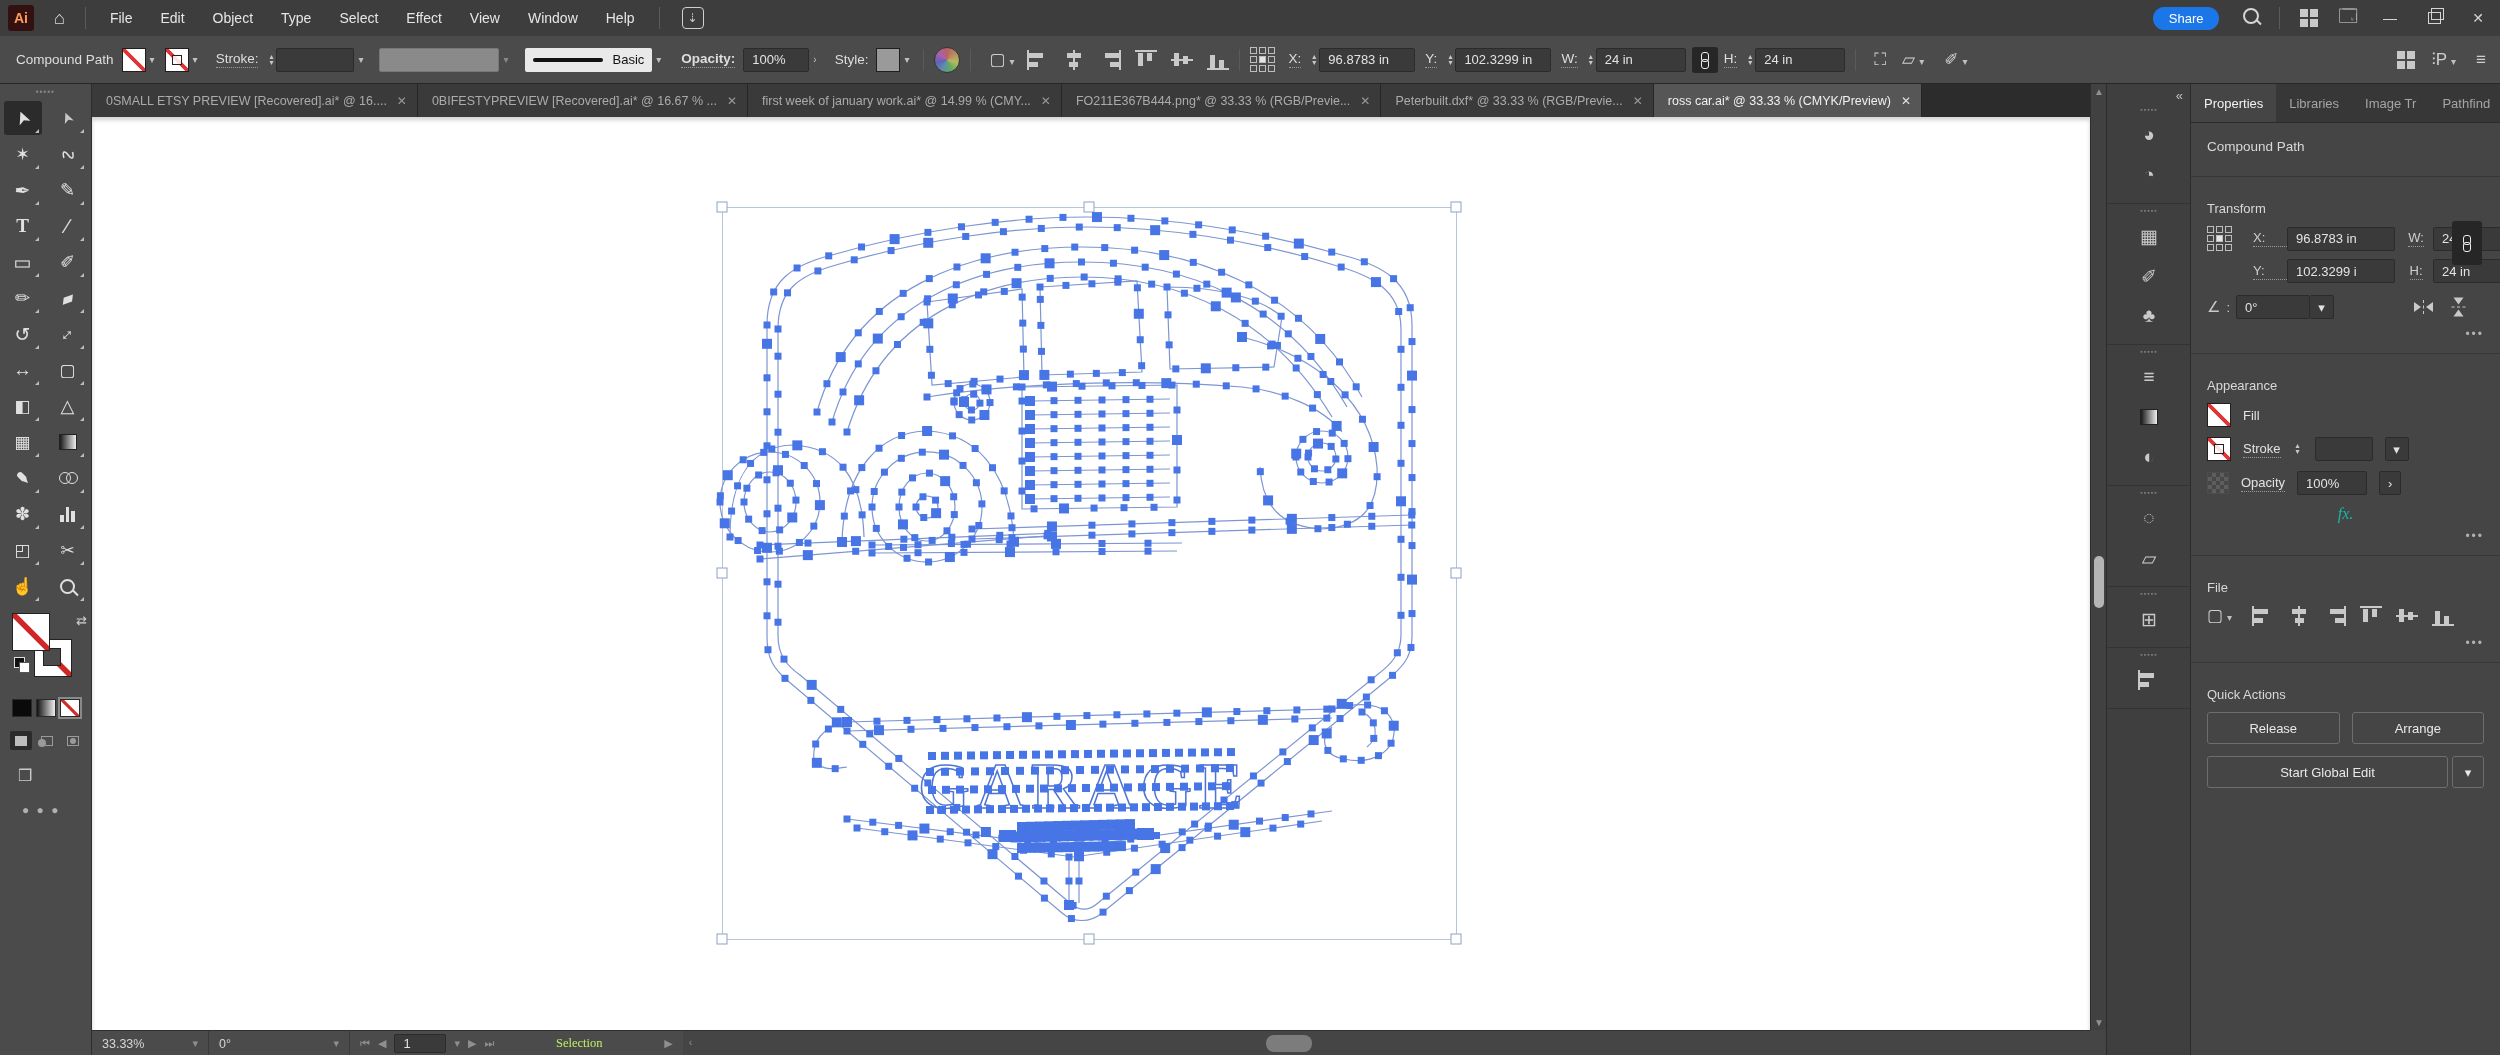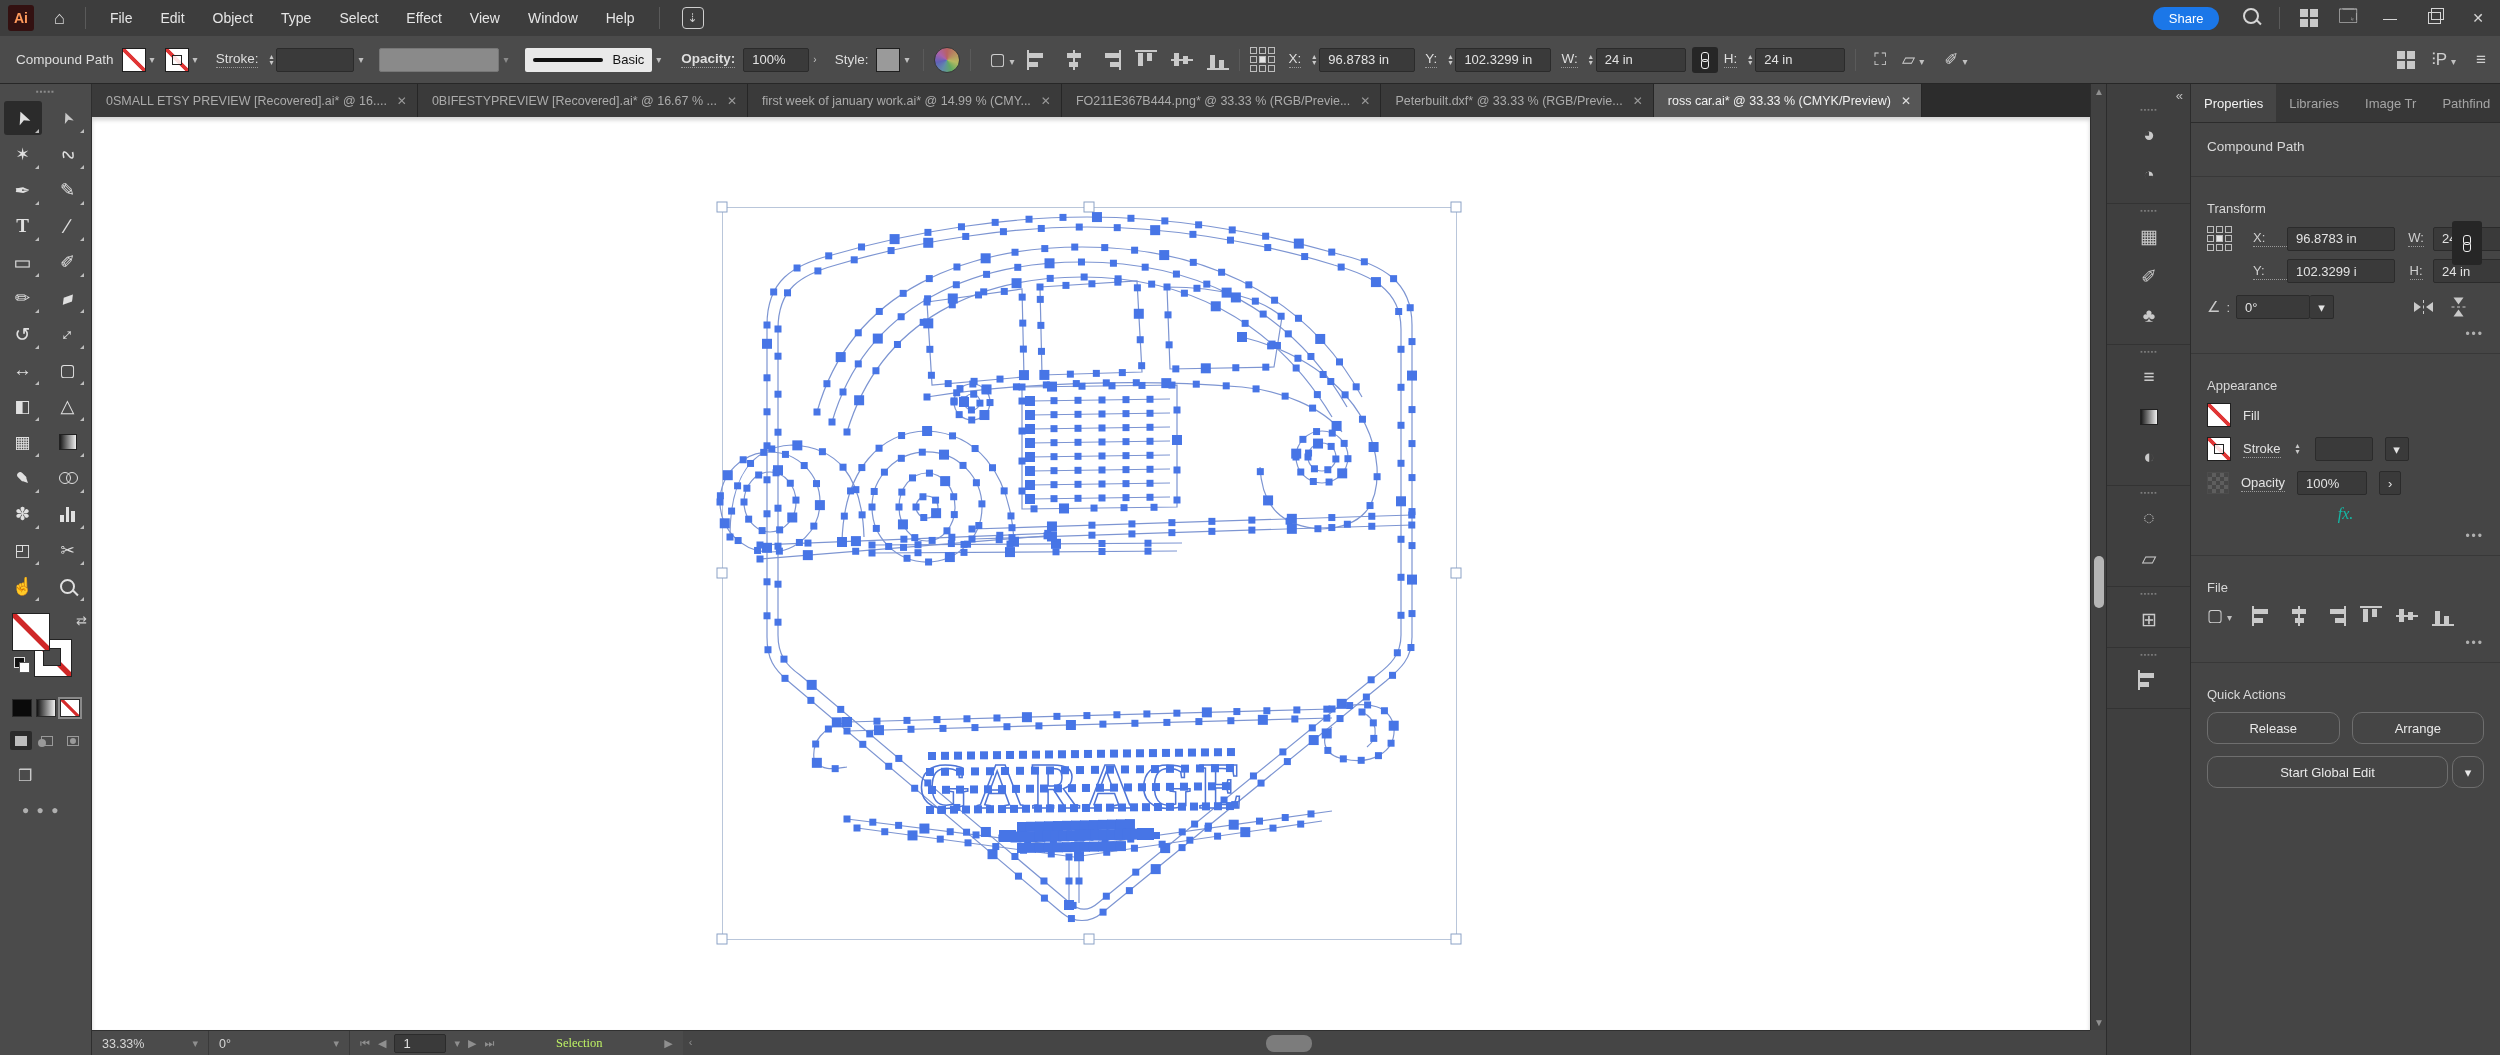--- a/index.html
+++ b/index.html
@@ -149,21 +149,21 @@
   .tf-grid{display:grid;grid-template-columns:46px 34px 112px 34px 112px;align-items:center;row-gap:8px;}
   .tf-lab{color:#cfcfcf;}
   .flipic{display:inline-flex;align-items:center;color:#c9c9c9;}
   .flipic .t{width:0;height:0;border-top:5px solid transparent;border-bottom:5px solid transparent;}
   .flipic .tr{border-left:7px solid #c9c9c9;} .flipic .tl{border-right:7px solid #c9c9c9;}
   .flipic .dash{width:0;height:14px;border-left:1px dashed #c9c9c9;margin:0 2px;}
   .flipv{transform:rotate(90deg);}
   .ap-row{display:flex;align-items:center;gap:12px;margin:10px 0;}
   .checker{width:20px;height:20px;border:1px solid #555;opacity:.5;
      background:repeating-conic-gradient(#777 0% 25%,#4a4a4a 0% 50%) 0 0/8px 8px;}
-  .qa-btn{flex:1;border:1px solid #6e6e6e;border-radius:10px;height:30px;display:flex;align-items:center;justify-content:center;color:#e8e8e8;font-size:13px;background:transparent;}
+  .qa-btn{flex:1;border:1px solid #6e6e6e;border-radius:3px;height:30px;display:flex;align-items:center;justify-content:center;color:#e8e8e8;font-size:13px;background:transparent;}
   .fx{font-style:italic;color:#14b8a6;font-size:16px;font-family:"Liberation Serif",serif;text-align:center;}
 </style>
 </head>
 <body>
 
 <div id="app">
 
   <div id="menubar">
     <div id="ai-logo">Ai</div>
     <div class="mb-icon">⌂</div>

